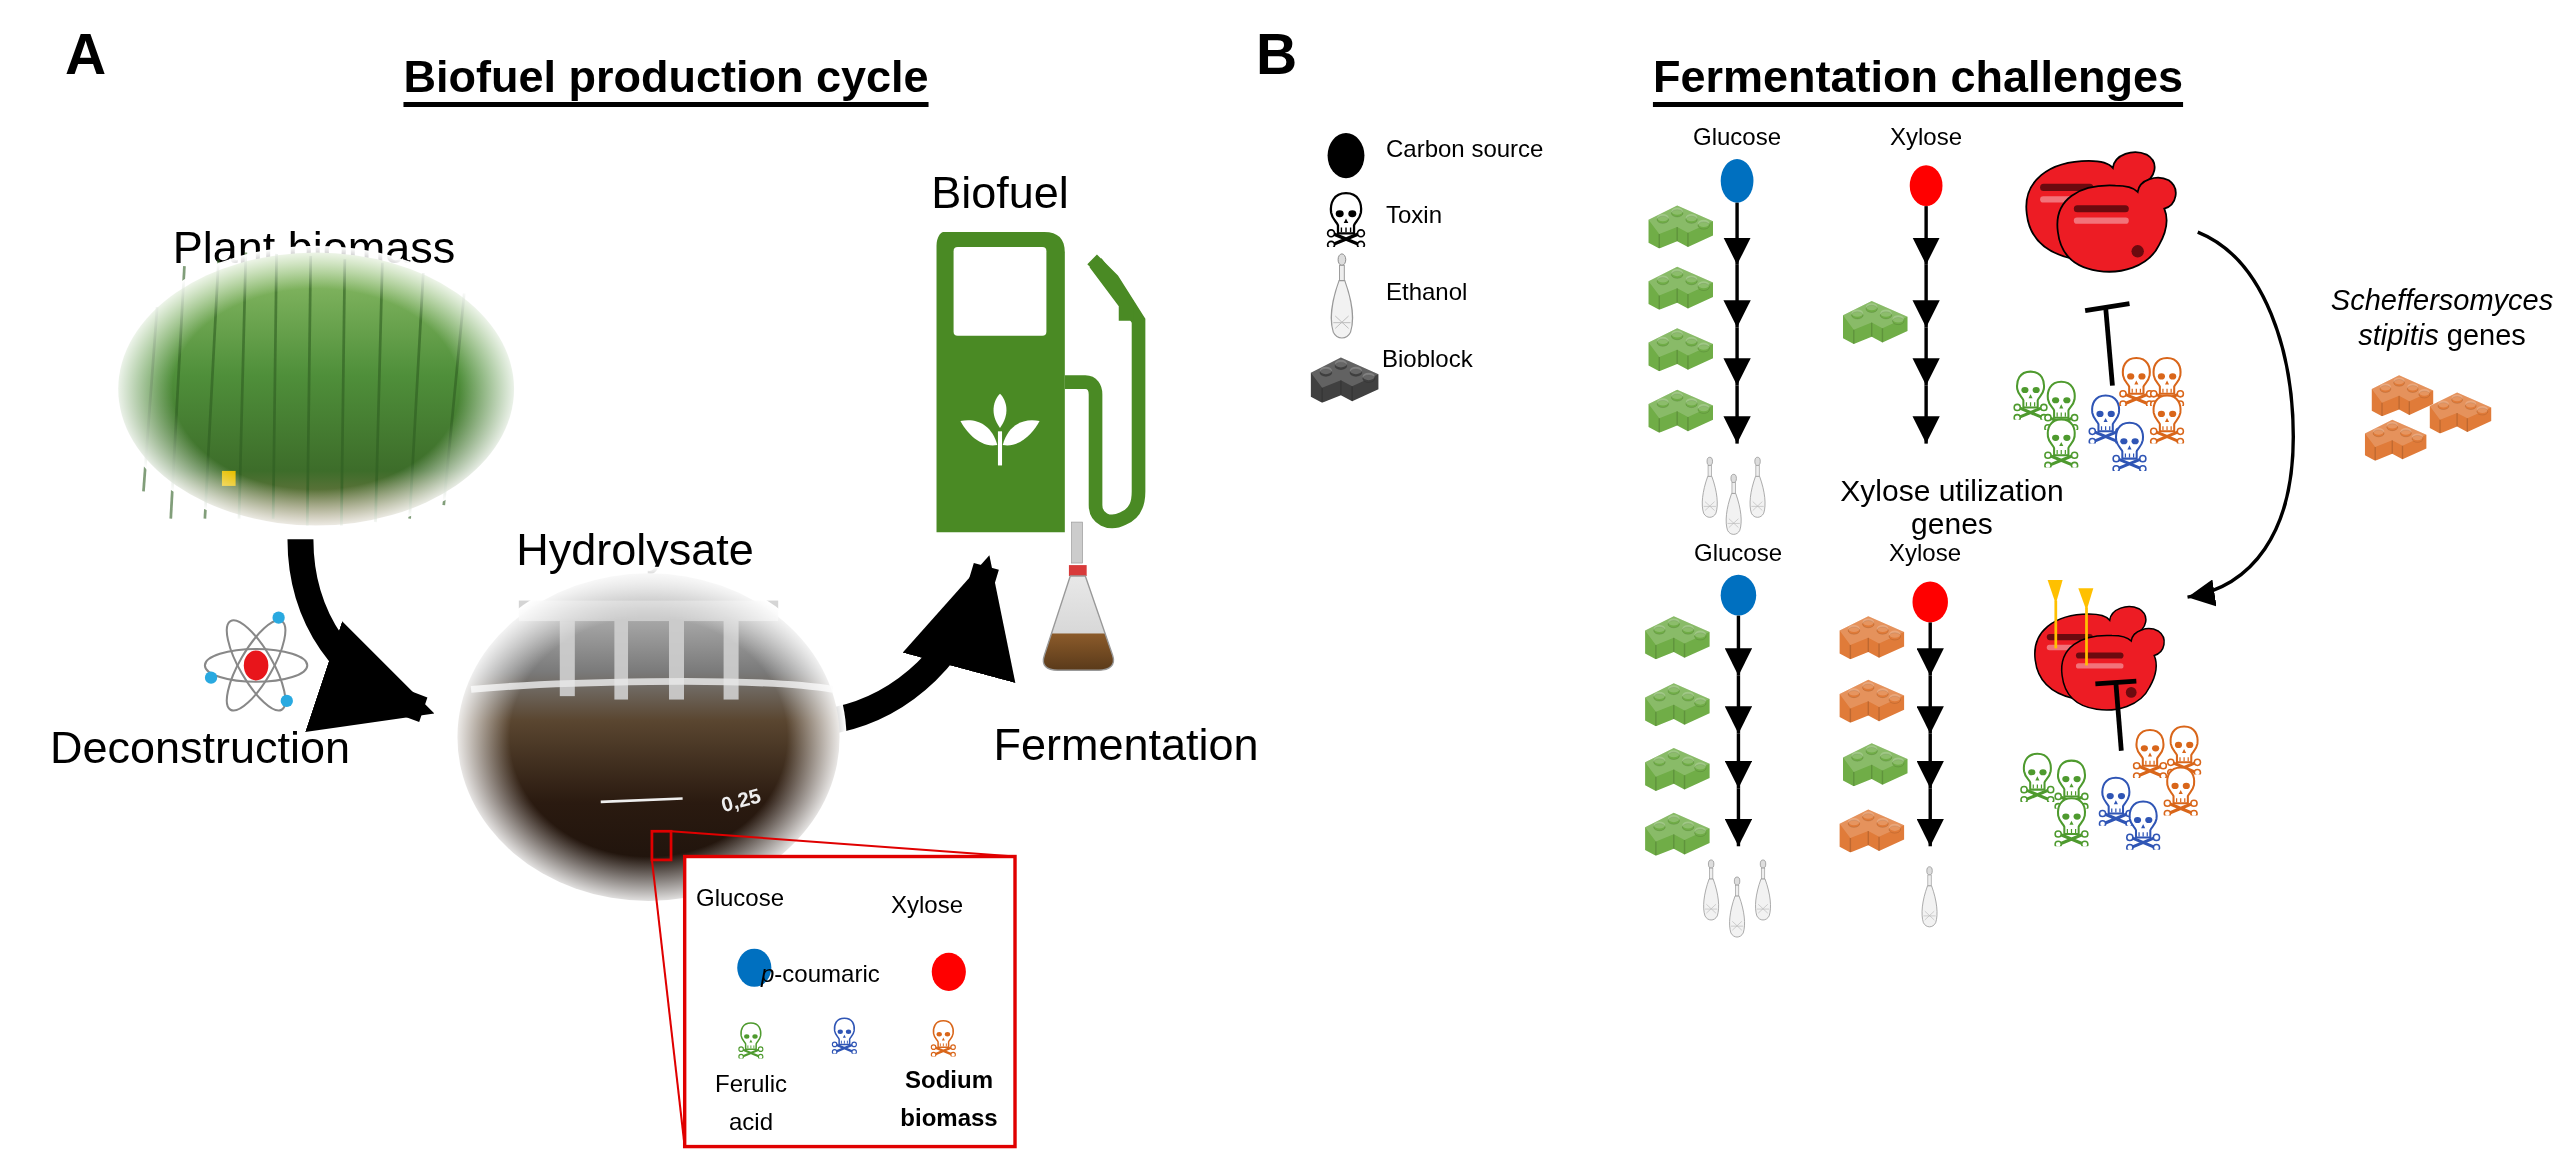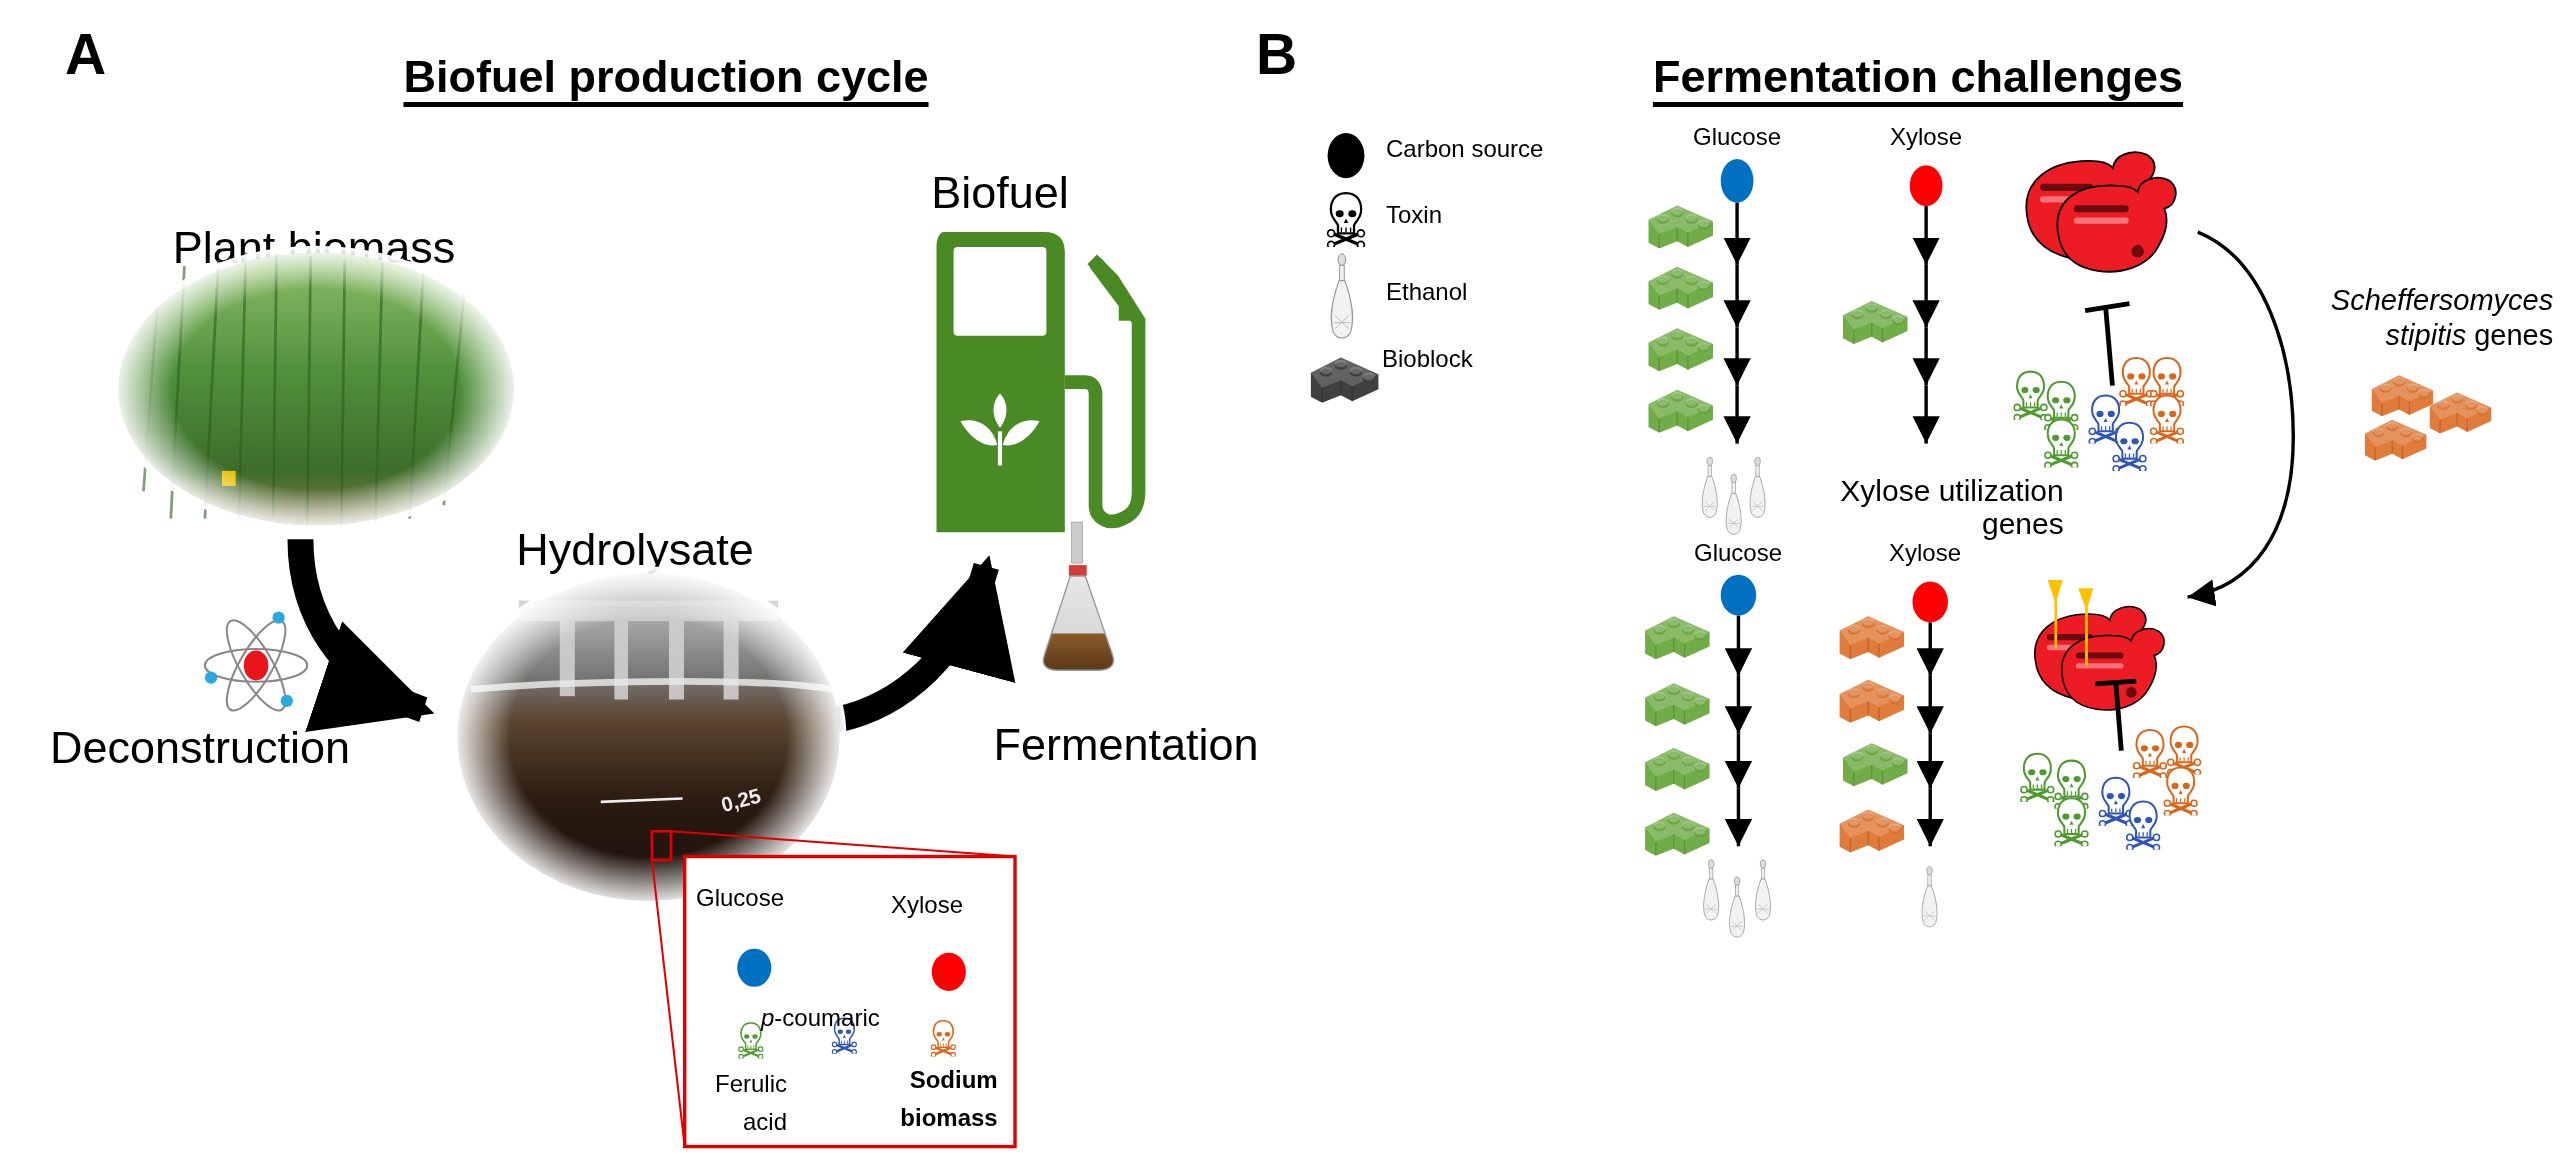--- a/index.html
+++ b/index.html
@@ -3,21 +3,21 @@
 <meta charset="utf-8">
 <style>
   html,body{margin:0;padding:0;background:#fff;}
   body{width:2576px;height:1165px;position:relative;overflow:hidden;font-family:"Liberation Sans",sans-serif;color:#000;}
   .abs{position:absolute;}
   .panel-letter{font-weight:bold;font-size:57px;}
   .title{font-weight:bold;font-size:45px;text-decoration:underline;text-decoration-thickness:4.8px;text-underline-offset:9.6px;white-space:nowrap;}
   .lbl{font-size:45px;white-space:nowrap;}
   .lbl-m{font-size:24px;white-space:nowrap;}
   .lbl-s{font-size:29px;white-space:nowrap;}
-  .center{transform:translateX(-50%);text-align:right;}
+  .center{transform:translateX(-50%);text-align:center;}
   svg{position:absolute;left:0;top:0;}
 </style>
 </head>
 <body>
 
 <div class="abs panel-letter" style="left:65px;top:20.5px;">A</div>
 <div class="abs title center" style="left:666px;top:51px;">Biofuel production cycle</div>
 
 <div class="abs lbl center" style="left:314px;top:222px;">Plant biomass</div>
 <div class="abs lbl center" style="left:1000px;top:167px;">Biofuel</div>
@@ -278,21 +278,21 @@
     <use href="#skull" x="3070" y="1135" width="60" height="75" style="color:#2f55b5"></use>
     <use href="#skull" x="3110" y="1170" width="60" height="75" style="color:#2f55b5"></use>
     <use href="#skull" x="3120" y="1065" width="60" height="75" style="color:#d9661a"></use>
     <use href="#skull" x="3170" y="1060" width="60" height="75" style="color:#d9661a"></use>
     <use href="#skull" x="3165" y="1120" width="60" height="75" style="color:#d9661a"></use>
   </g>
 </svg>
 
 <div class="abs lbl-m" style="left:696px;top:884px;">Glucose</div>
 <div class="abs lbl-m" style="left:891px;top:891px;">Xylose</div>
-<div class="abs lbl-m" style="left:761px;top:1004px;text-align:right;"><i>p</i><span>-coumaric</span></div>
+<div class="abs lbl-m" style="left:761px;top:960px;text-align:right;"><i>p</i><span>-coumaric</span></div>
 <div class="abs lbl-m center" style="left:751px;top:1065px;line-height:38px;">
     <div>Ferulic</div>
     <div>acid</div>
   </div>
 <div class="abs lbl-m center" style="left:949px;top:1061px;line-height:38px;font-weight:bold;">
     <div>Sodium</div>
     <div>biomass</div>
   </div>
 
 <div class="abs panel-letter" style="left:1256px;top:20.5px;">B</div>

